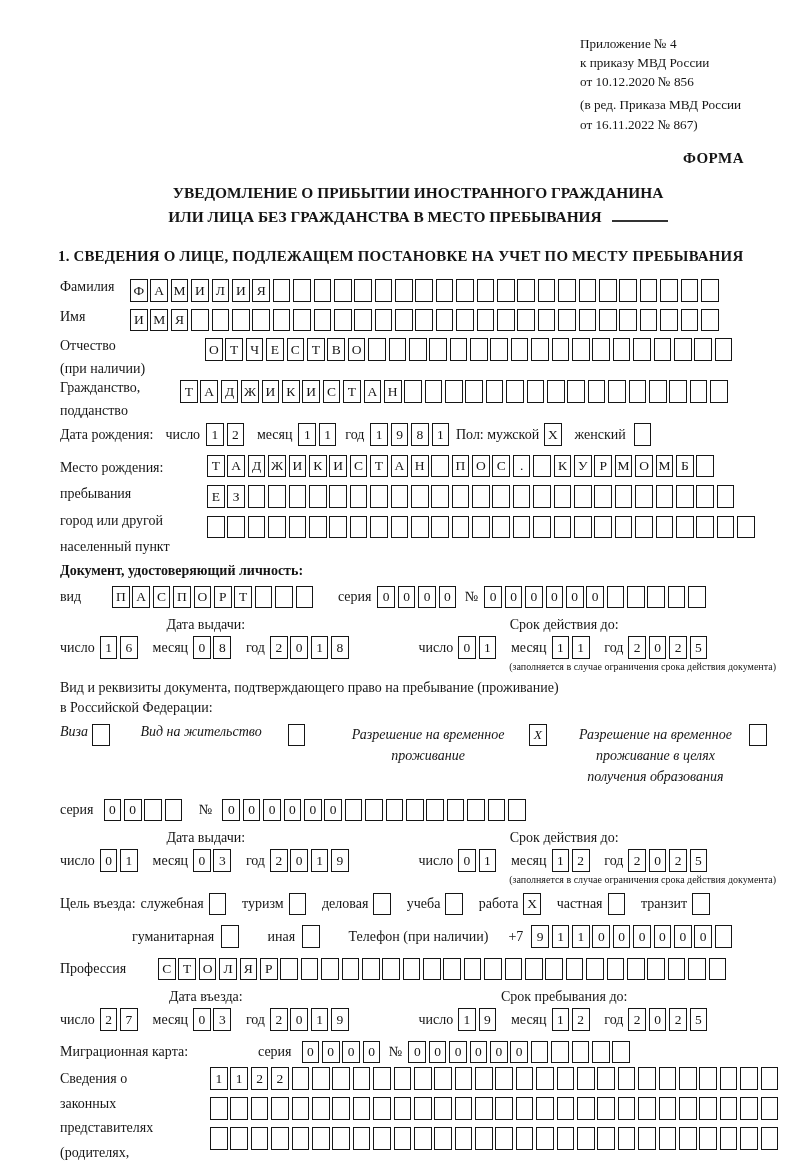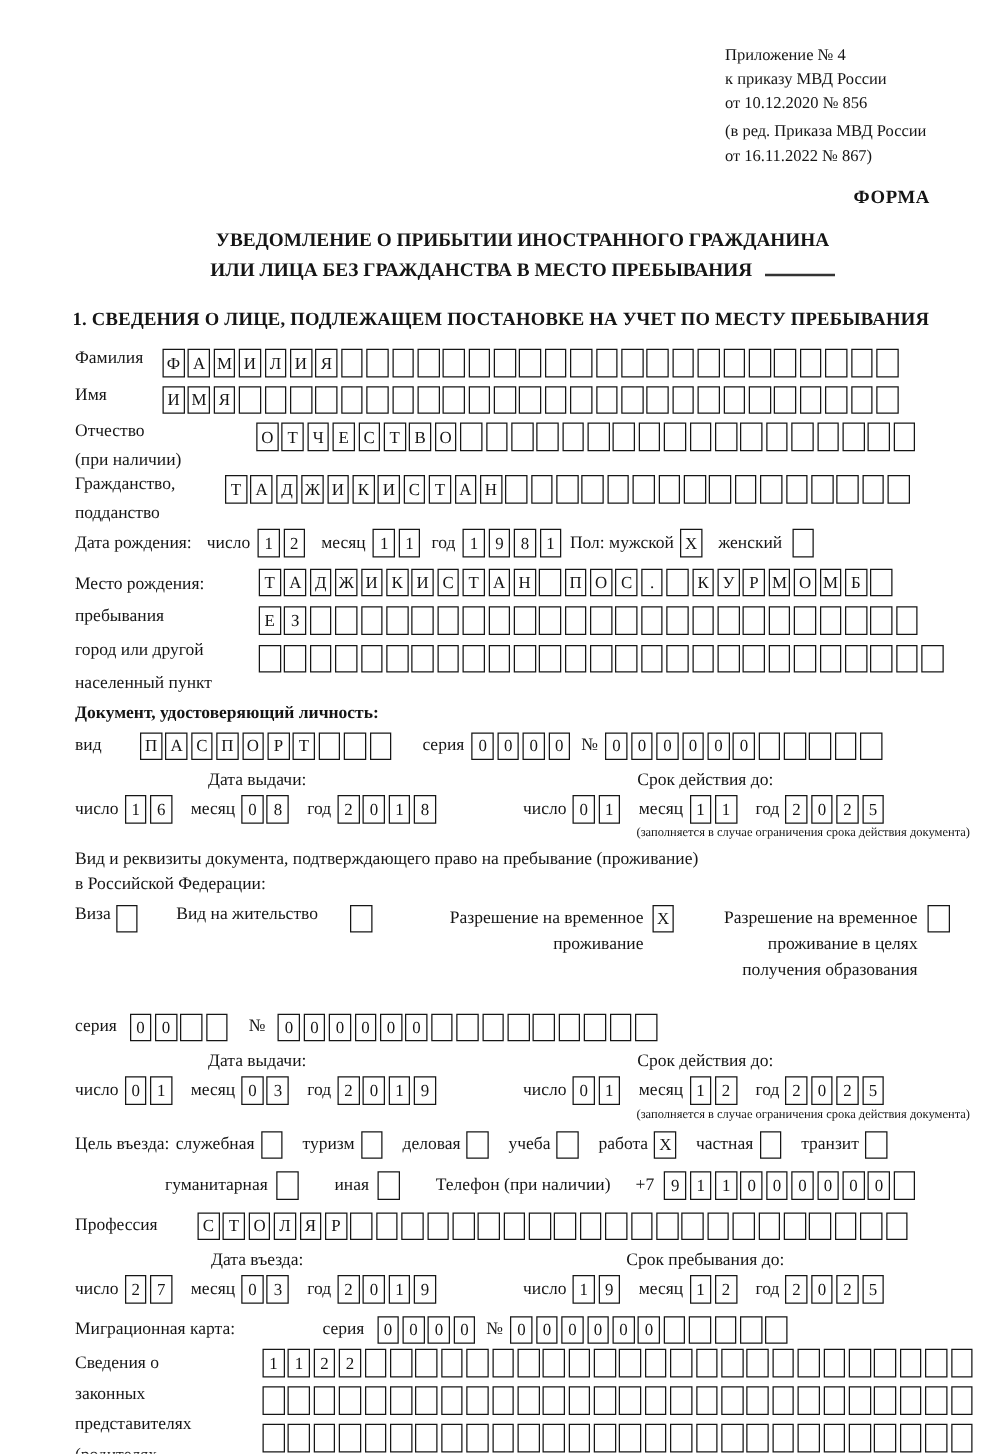--- a/index.html
+++ b/index.html
@@ -45,24 +45,24 @@
   .drow .lbl{margin-right:5px;}
   .drow .cells{margin-right:12px;}
   .drow .cells:last-child{margin-right:0;}
   .note{font-size:10px;text-align:right;width:716px;margin:0 0 8px;}
 
   
   .doc-head{text-align:left;font-weight:bold;margin:2px 0 7px;}
   .intro{margin:2px 0 4px;}
 
   
-  .opts{display:flex;align-items:flex-start;margin:8px 0 24px;}
+  .opts{display:flex;align-items:flex-start;margin:8px 0 12px;font-style:italic;}
   .opt{display:flex;align-items:flex-start;}
   .opt .cells{margin-left:7px;margin-top:0;}
-  .opt-label-c{display:inline-block;text-align:right;line-height:1.5;}
+  .opt-label-c{display:inline-block;text-align:center;line-height:1.5;}
   .w-rvp{width:188px;}
   .w-rvpedu{width:172px;}
 
   
   .goal{display:flex;align-items:center;margin-bottom:10px;}
   .goal .lbl{margin-right:5px;}
   .goal .cells{margin-right:13px;}
   .goal2{display:flex;align-items:center;margin:0 0 10px 72px;}
   .goal2 .lbl{margin-right:7px;}
   .goal2 .cells{margin-right:26px;}

